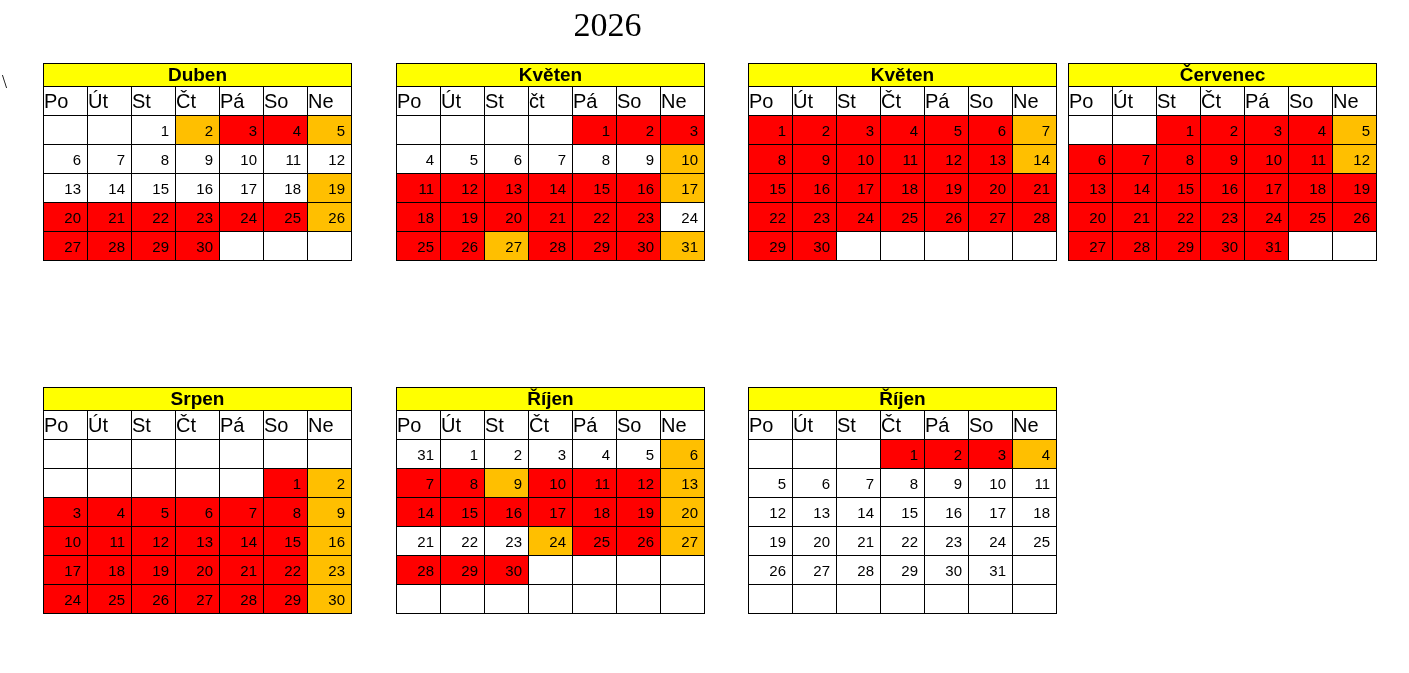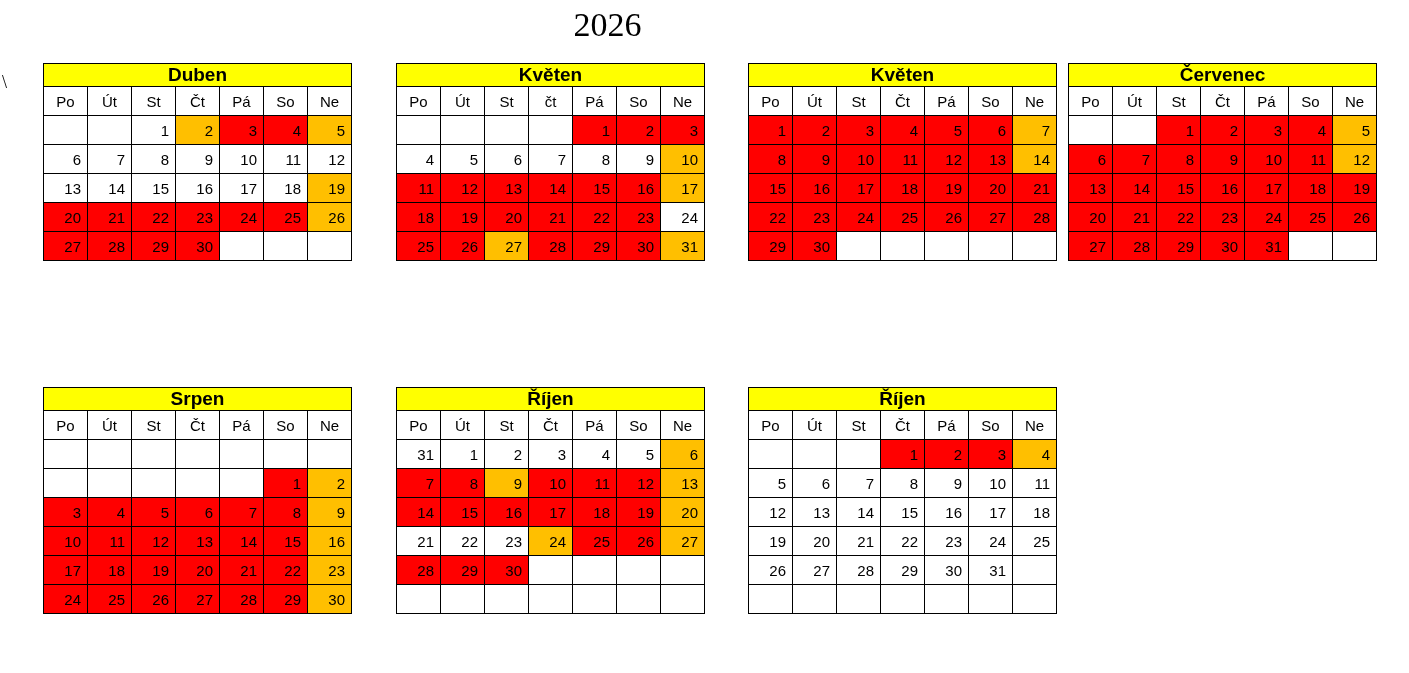--- a/index.html
+++ b/index.html
@@ -54,23 +54,23 @@
   }
   .cal td.day { padding-right: 6px; }
   .cal th.month-name {
     background: #ffff00;
     font-weight: bold;
     text-align: center;
     font-size: 19px;
     height: 14px;
   }
   .cal th.dow {
-    text-align: center;
+    text-align: left;
     font-weight: normal;
-    font-size: 15px;
+    font-size: 20px;
     background: #ffffff;
   }
   td.red { background: #ff0000; }
   td.orange { background: #ffbf00; }
   td.blank { background: #ffffff; }
   
   .c0 { left: 43px; }
   .c1 { left: 396px; }
   .c2 { left: 748px; }
   .c3 { left: 1068px; }

